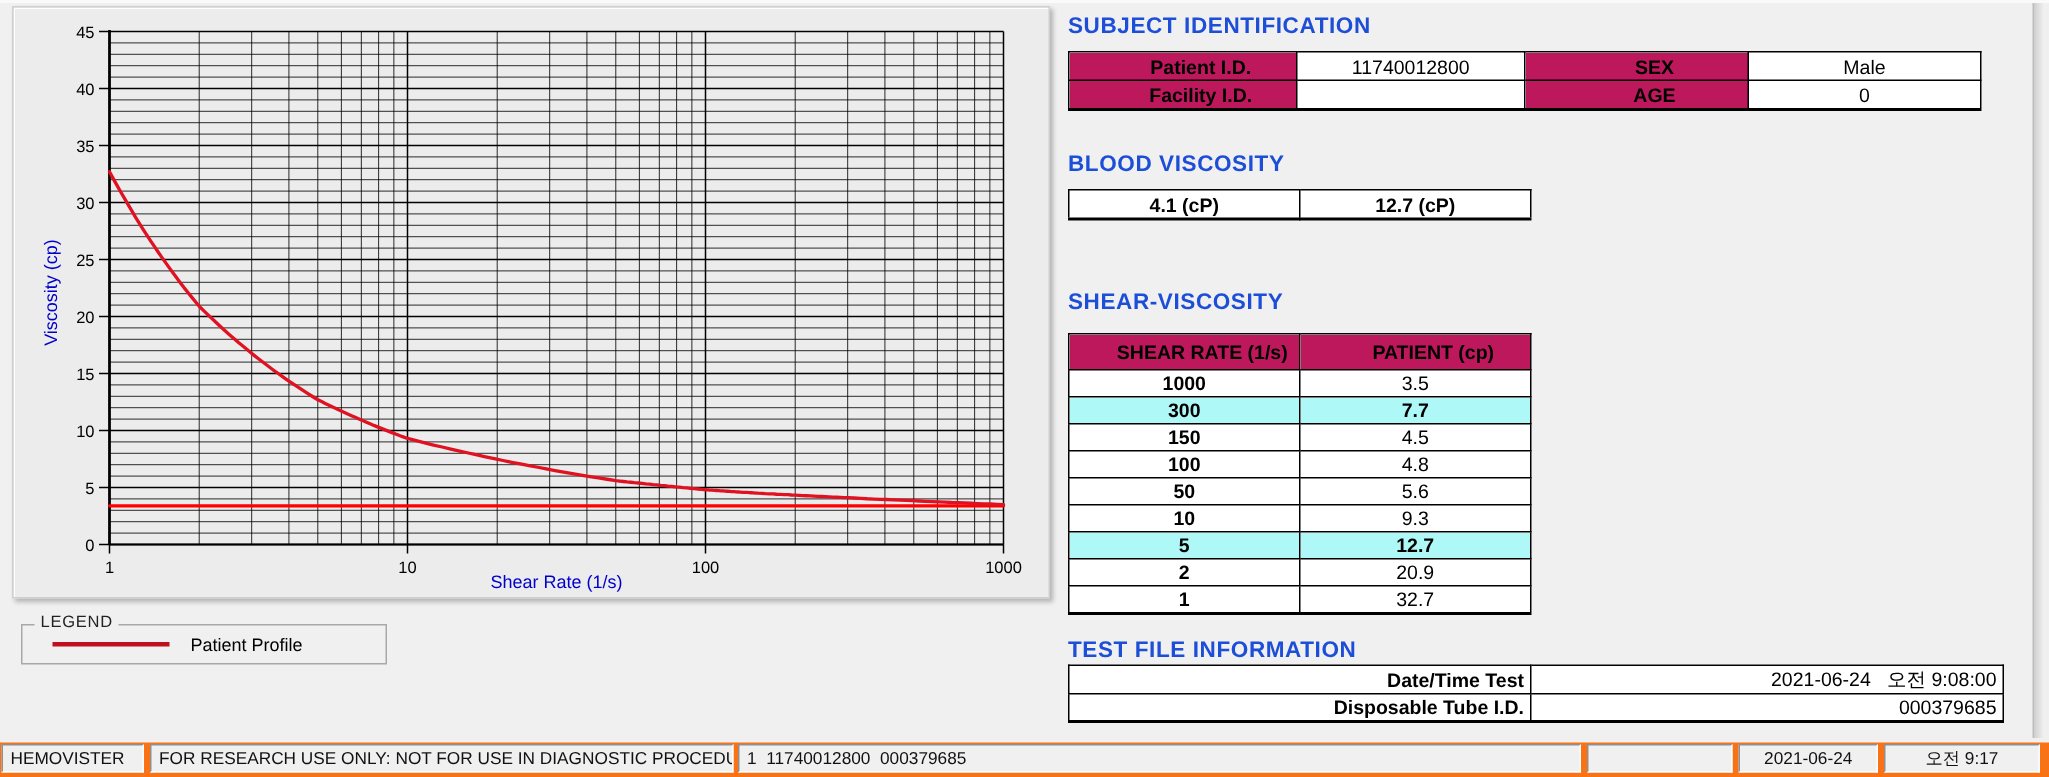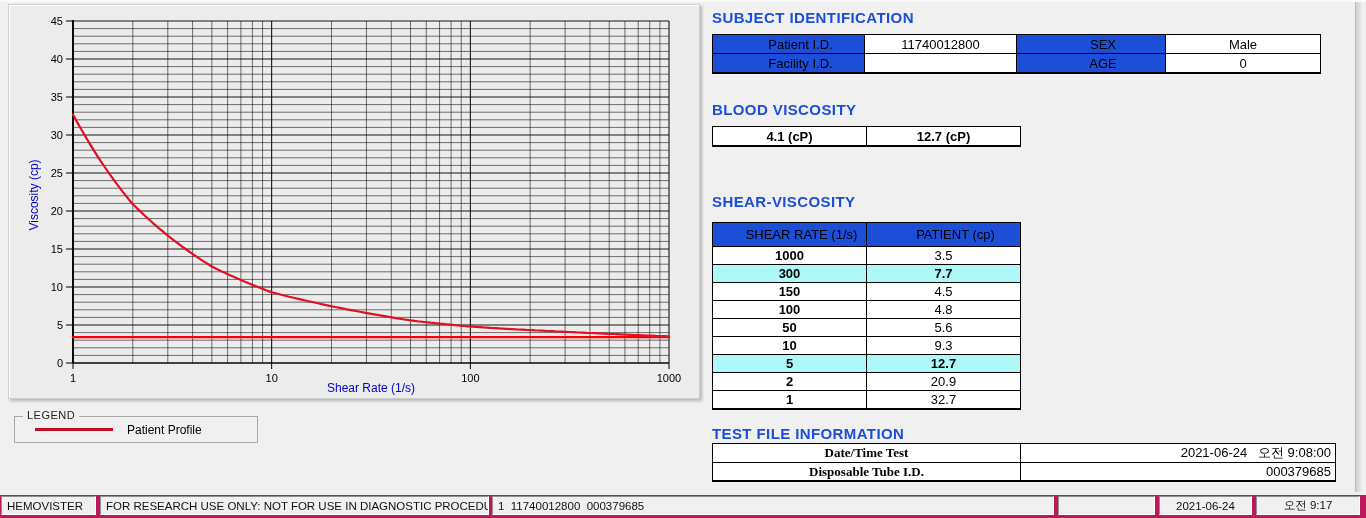--- a/index.html
+++ b/index.html
@@ -27,37 +27,37 @@
   }
   .legend-row{display:flex;align-items:center;height:100%;padding-left:20px;}
   .legend-line{width:78px;height:0;border-top:3px solid;margin-right:14px;}
   .legend-label{font-size:12px;}
   
   .sec-title{
     position:absolute;left:712px;font-size:15px;font-weight:bold;color:#1d4ed8;letter-spacing:.4px;
   }
   table{border-collapse:collapse;position:absolute;table-layout:fixed;background:#fff;}
   td,th{border:1px solid #000;font-size:13px;padding:0 4px;overflow:hidden;white-space:nowrap;}
-  .hdr{background:#1d4ed8;font-weight:normal;text-align:center;padding-left:28px;}
+  .hdr{background:#be185d;font-weight:bold;text-align:center;padding-left:28px;}
   .tbl-subject{left:712px;top:34px;width:608px;border-bottom:2px solid #000;}
   .tbl-subject td{height:18px;text-align:center;}
   .tbl-blood{left:712px;top:126px;width:308px;border-bottom:2px solid #000;}
   .tbl-blood td,.tbl-blood th{height:18px;text-align:center;}
   .tbl-blood td{font-weight:bold;}
   .tbl-shear{left:712px;top:222px;width:308px;border-bottom:2px solid #000;}
   .tbl-shear th{height:23px;}
   .tbl-shear td{height:17px;text-align:center;}
   .tbl-shear td.rate{font-weight:bold;}
   .tbl-shear tr.hl td{background:#aef8f8;font-weight:bold;}
   .tbl-test{left:712px;top:443px;width:623px;border-bottom:2px solid #000;}
   .tbl-test td{height:17px;}
-  .tbl-test td.lbl{font-weight:bold;text-align:center;font-family:Liberation Serif, serif;}
+  .tbl-test td.lbl{font-weight:bold;text-align:right;}
   .tbl-test td.val{text-align:right;white-space:pre;}
   
-  .statusbar{position:absolute;left:0;top:495px;width:1366px;height:23px;background:#be185d;}
+  .statusbar{position:absolute;left:0;top:495px;width:1366px;height:23px;background:#f97316;}
   .sb{
     position:absolute;top:1px;height:19px;background:#f0f0f0;
     border:1px solid;border-color:#8f8f8f #ffffff #ffffff #8f8f8f;
     font-size:11.5px;display:flex;align-items:center;padding:0 5px;box-sizing:border-box;
     white-space:pre;overflow:hidden;color:#111;
   }
   .sb.center{justify-content:center;}
 </style>
 </head>
 <body>

